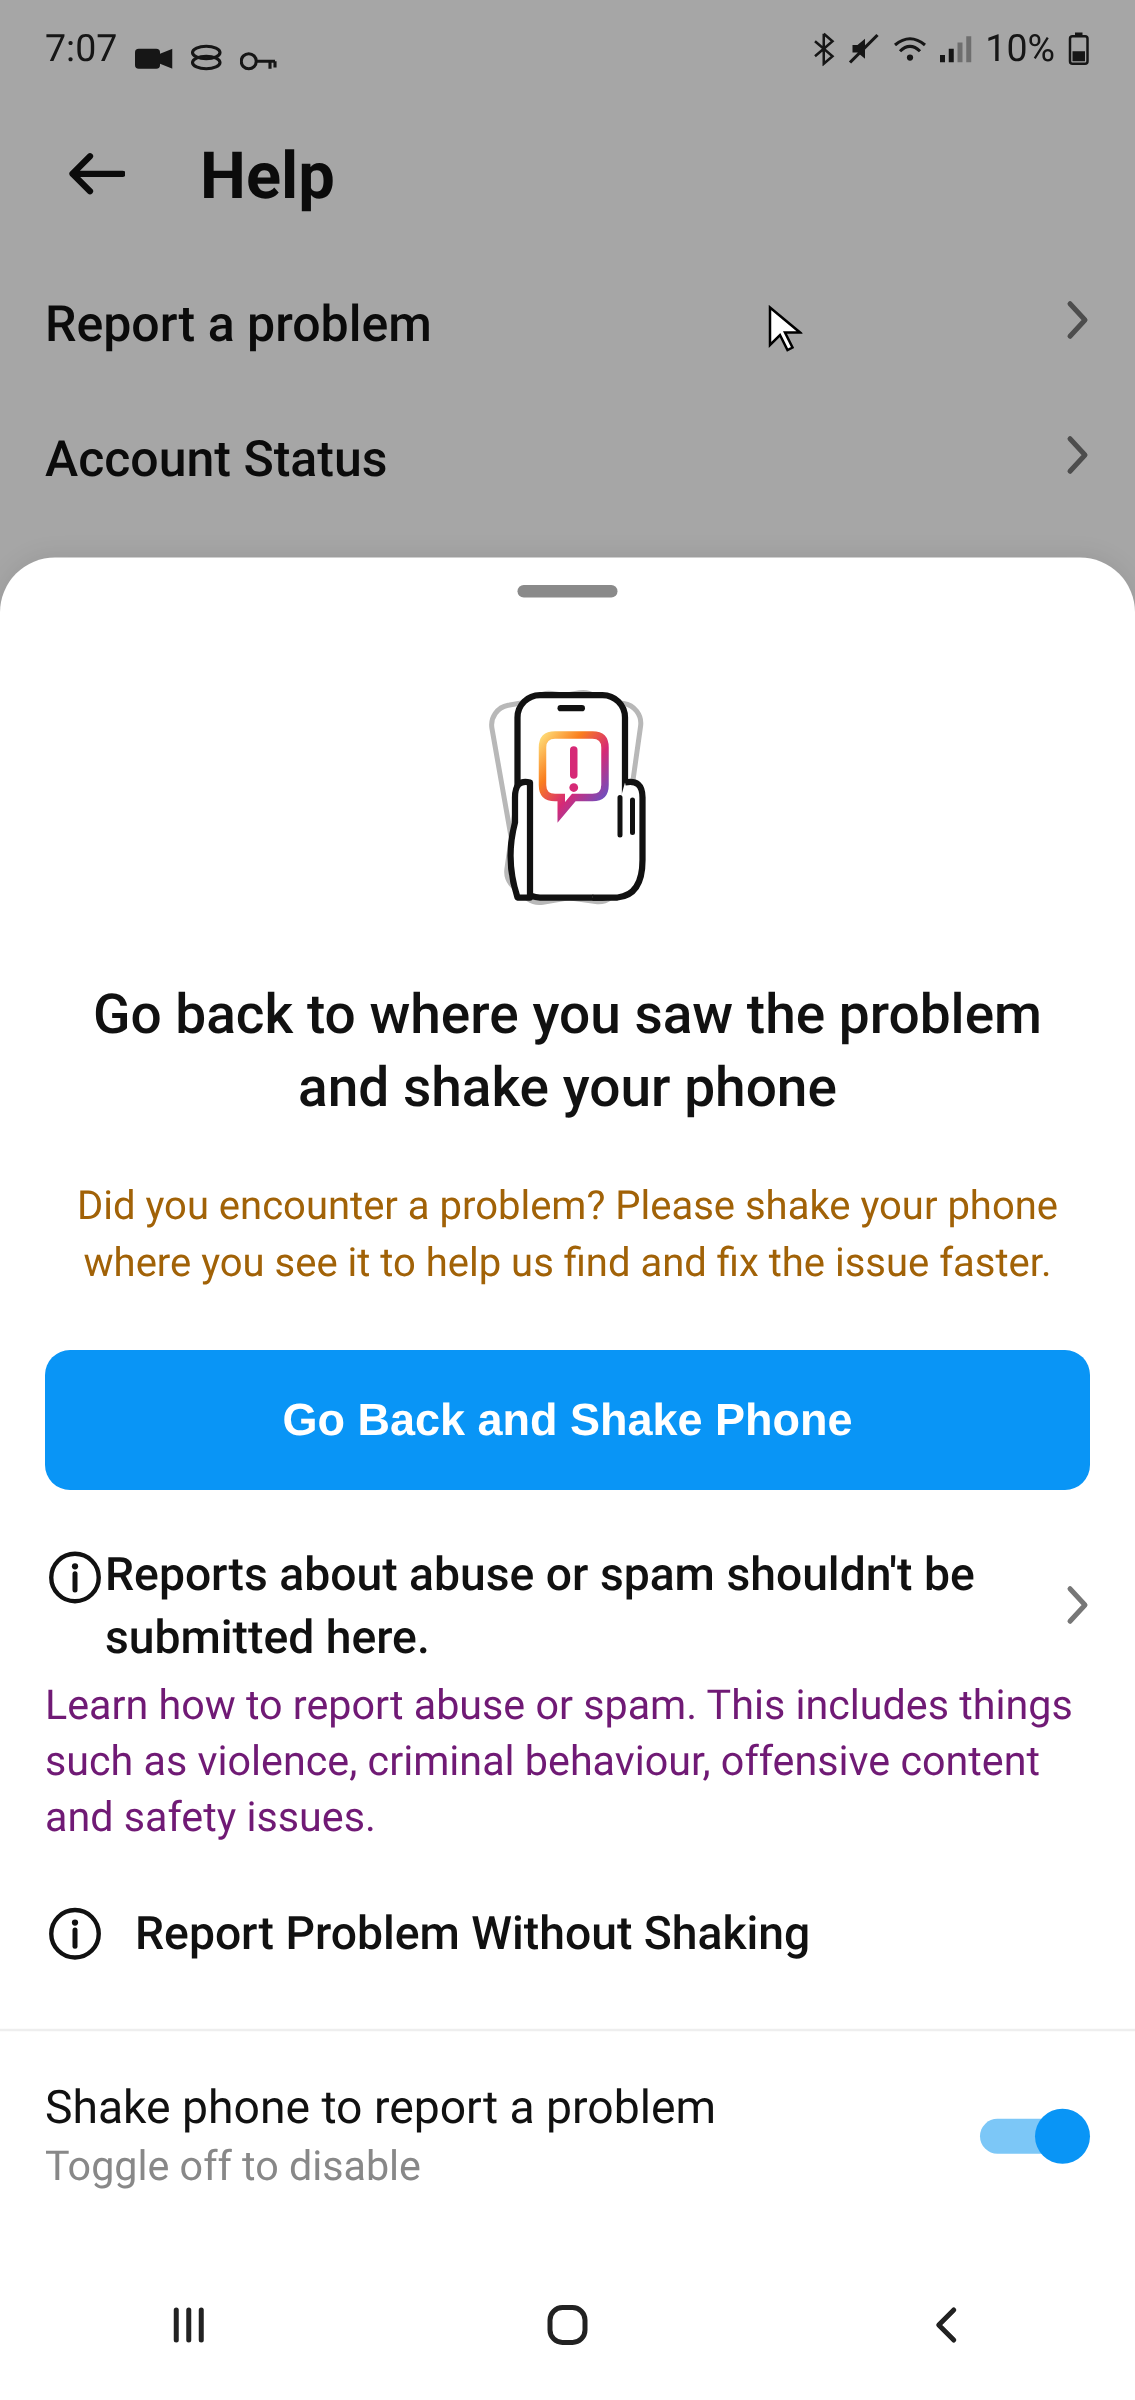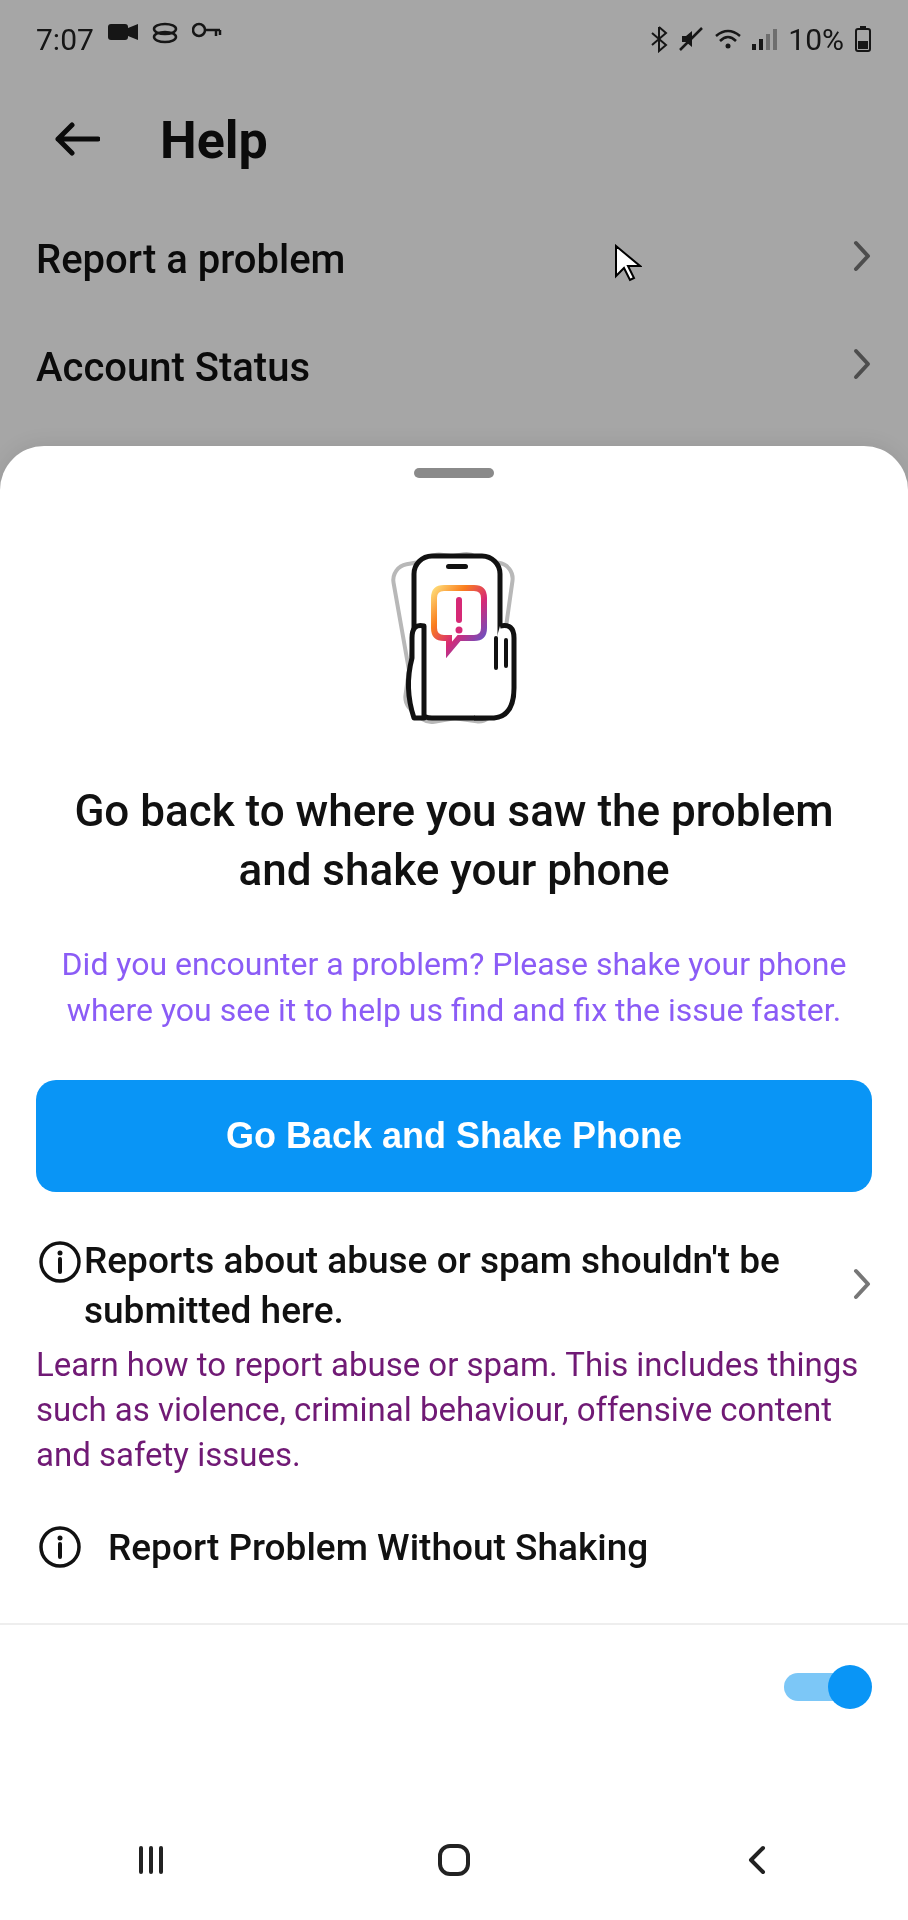--- a/index.html
+++ b/index.html
@@ -1,34 +1,34 @@
 <!DOCTYPE html>
 <html><head>
 <meta charset="utf-8">
 <style>
   * { margin: 0; padding: 0; box-sizing: border-box; }
   html, body { width: 908px; height: 1920px; font-family: -apple-system, BlinkMacSystemFont, 'Segoe UI', Roboto, Helvetica, Arial, sans-serif; background: #fff; overflow: hidden; position: relative; }
   .background-layer { position: absolute; inset: 0; background: #fff; }
   .dim-overlay { position: absolute; inset: 0; background: rgba(0,0,0,0.35); }
   .status-bar { position: absolute; top: 0; left: 0; right: 0; height: 78px; display: flex; align-items: center; padding: 0 36px; font-size: 30px; color: #222; }
-  .status-left { display: flex; align-items: flex-start; gap: 14px; }
+  .status-left { display: flex; align-items: flex-end; gap: 14px; }
   .status-right { margin-left: auto; display: flex; align-items: center; gap: 10px; }
   .status-icon { display: inline-flex; }
   .help-header { position: absolute; top: 110px; left: 16px; right: 0; display: flex; align-items: center; padding: 0 36px; gap: 60px; }
   .page-title { font-size: 52px; font-weight: 700; color: #111; }
   .list-row { position: absolute; left: 0; right: 0; display: flex; align-items: center; justify-content: space-between; padding: 0 36px; font-size: 40px; color: #111; font-weight: 500; }
   .row-1 { top: 236px; }
   .row-2 { top: 344px; }
   .chev { color: #555; }
 
   .sheet { position: absolute; left: 0; right: 0; bottom: 0; top: 446px; background: #fff; border-top-left-radius: 44px; border-top-right-radius: 44px; box-shadow: 0 -2px 20px rgba(0,0,0,0.08); display: flex; flex-direction: column; }
   .drag-handle { width: 80px; height: 10px; background: #8a8a8a; border-radius: 5px; margin: 22px auto 0; }
   .illustration-wrap { display: flex; justify-content: center; margin-top: 60px; }
   .sheet-title { font-size: 44px; font-weight: 500; color: #111; text-align: center; padding: 0 40px; margin-top: 44px; line-height: 1.35; }
-  .sheet-sub { font-size: 32px; color: #8b5cf6; text-align: center; padding: 0 44px; margin-top: 40px; line-height: 1.45; }
+  .sheet-sub { font-size: 32px; color: #a16207; text-align: center; padding: 0 44px; margin-top: 40px; line-height: 1.45; }
   .primary-btn { margin: 46px 36px 0; background: #0995f6; color: #fff; border: none; border-radius: 20px; height: 112px; font-size: 36px; font-weight: 600; display: flex; align-items: center; justify-content: center; }
   .info-row { display: flex; align-items: flex-start; padding: 0 36px; margin-top: 44px; }
   .info-icon-wrap { flex: 0 0 48px; display: flex; align-items: center; justify-content: center; padding-top: 4px; }
   .info-text-main { font-size: 37px; font-weight: 500; color: #111; line-height: 1.35; }
   .info-row-chev { margin-left: auto; align-self: center; color: #555; }
   .info-desc { font-size: 33px; color: #701a75; padding: 8px 36px 0 36px; line-height: 1.35; }
   .info-row-2 { display: flex; align-items: flex-end; gap: 24px; padding: 0 36px; margin-top: 44px; }
   .info-row-2 .label { font-size: 37px; font-weight: 500; color: #111; }
   .divider { height: 2px; background: #eee; margin-top: 54px; }
   .toggle-row { display: flex; align-items: center; padding: 0 36px; margin-top: 40px; }
@@ -208,20 +208,24 @@
           <circle cx="22" cy="13" r="2.5" fill="#111"></circle>
           <line x1="22" y1="19" x2="22" y2="32" stroke="#111" stroke-width="4" stroke-linecap="round"></line>
         </svg>
     </div>
     <div class="label">Report Problem Without Shaking</div>
   </div>
 
   <div class="divider"></div>
 
   <div class="toggle-row">
+    <div class="toggle-text">
+      <div class="t1">Shake phone to report a problem</div>
+      <div class="t2">Toggle off to disable</div>
+    </div>
     <div class="switch">
       <div class="switch-track"></div>
       <div class="switch-thumb"></div>
     </div>
   </div>
 </div>
 
 <div class="nav-bar">
   <div class="nav-btn">
     <svg width="36" height="36" viewBox="0 0 36 36">

